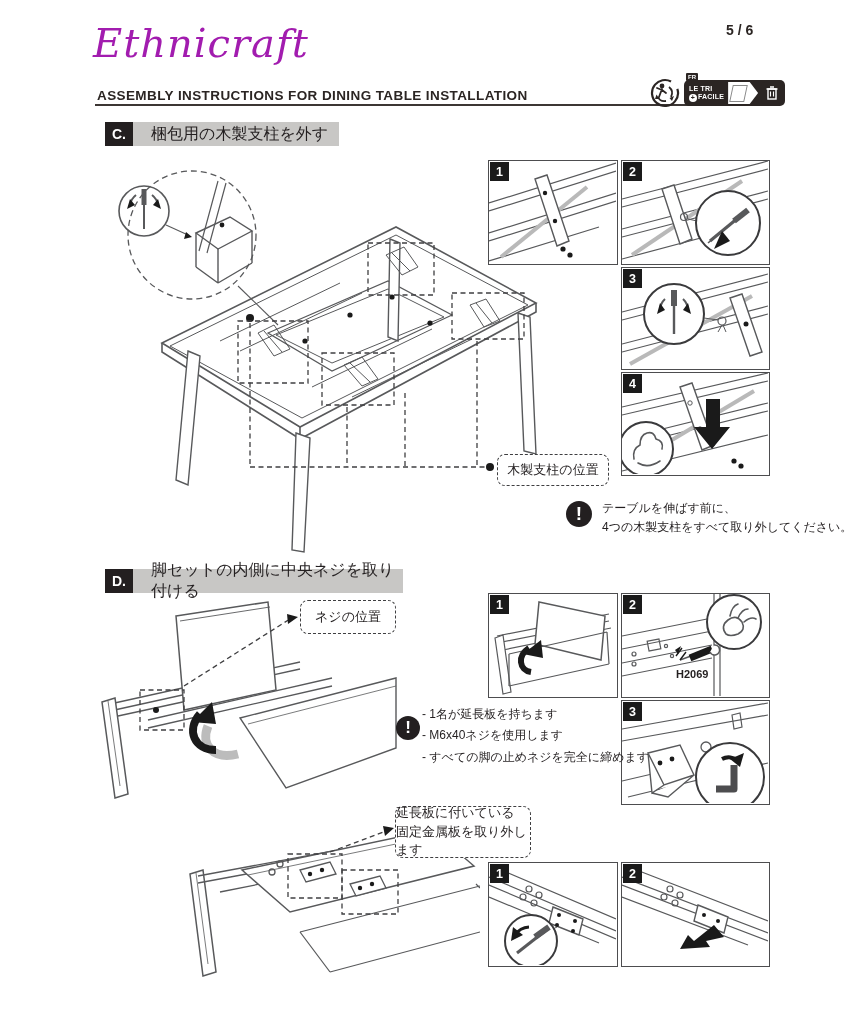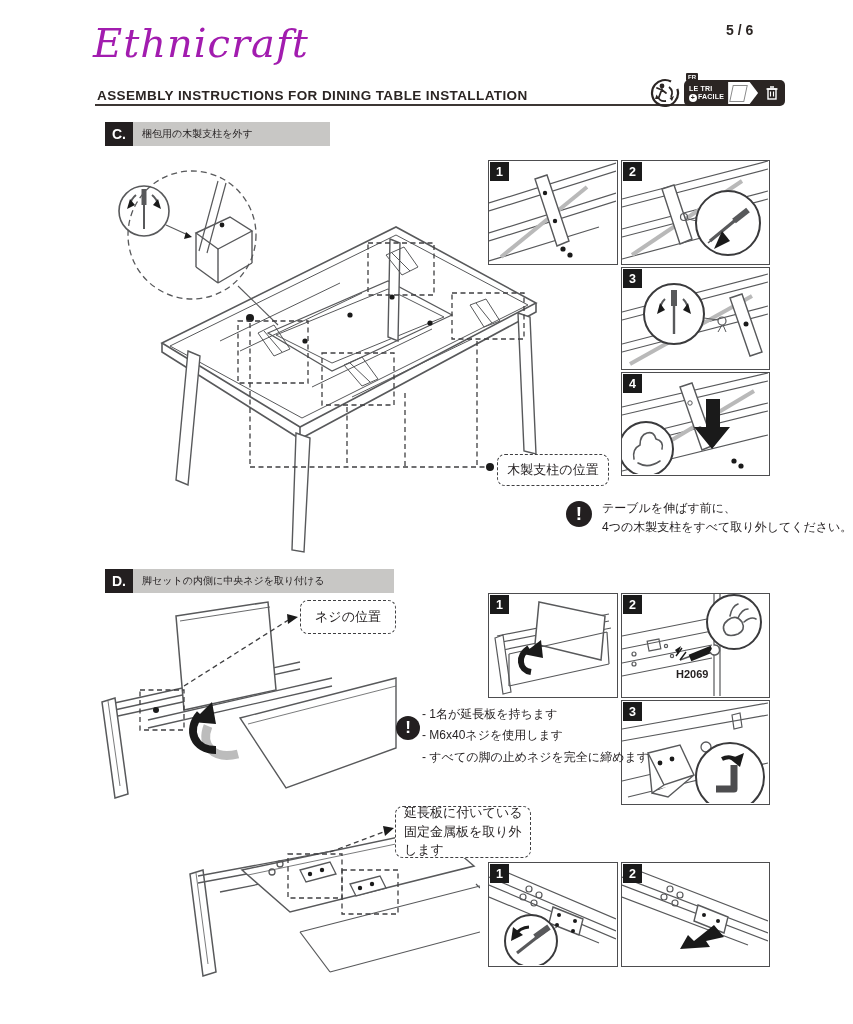--- a/index.html
+++ b/index.html
@@ -9,21 +9,21 @@
   
   .logo{font-family:"DejaVu Serif", serif;font-style:italic;font-weight:500;
         font-size:40px;letter-spacing:1px;color:#a21caf;}
   .pagenum{font-size:14px;font-weight:bold;color:#2b2523;}
   .prodline{font-size:13.5px;font-weight:bold;letter-spacing:.4px;color:#2b2523;}
   .rule{background:#3c3634;height:2px;}
   
   .secbadge{width:28px;height:24px;background:#231f20;color:#fff;font-weight:bold;
             font-size:14px;display:flex;align-items:center;justify-content:center;}
   .secbar{height:24px;background:#c8c7c5;display:flex;align-items:center;
-          padding-left:9px;font-size:10px;color:#231f20;}
+          padding-left:18px;font-size:16px;color:#231f20;}
   
   .panel{position:absolute;border:1.5px solid #4d4d4f;background:#fff;box-sizing:border-box;}
   .badge{position:absolute;left:1px;top:1px;width:19px;height:19px;background:#1a1a1a;
          color:#fff;font-size:12.5px;font-weight:bold;display:flex;align-items:center;
          justify-content:center;z-index:3;}
   .panel svg{position:absolute;left:0;top:0;}
   
   .callout{position:absolute;border:1.6px dashed #3f3f41;border-radius:8px;background:#fff;
            display:flex;flex-direction:column;align-items:center;justify-content:center;
            font-size:13px;color:#231f20;line-height:1.45;box-sizing:border-box;z-index:4;}
@@ -343,21 +343,21 @@
     </svg>
   </div>
 
   <div class="abs warn" style="left:396px;top:716px;width:24px;height:24px;font-size:17px;">
     <span>!</span>
   </div>
   <div class="abs jtext" style="left:422px;top:704px;">- 1名が延長板を持ちます</div>
   <div class="abs jtext" style="left:422px;top:725px;">- M6x40ネジを使用します</div>
   <div class="abs jtext" style="left:422px;top:747px;">- すべての脚の止めネジを完全に締めます</div>
 
-  <div class="callout" style="left:395px;top:806px;width:136px;height:52px;align-items:flex-start;padding-left:8px;">
+  <div class="callout" style="left:395px;top:806px;width:136px;height:52px;align-items:flex-start;">
     <span>延長板に付いている</span>
     <span>固定金属板を取り外します</span>
   </div>
 
   <svg class="abs" style="left:180px;top:812px;" width="300" height="200" viewBox="0 0 300 200">
     <g stroke="#58595b" stroke-width="1.3" fill="none">
 
       <path d="M10 62 L23 58 L36 160 L23 164 Z" fill="#fff" stroke-width="1.5"></path>
       <path d="M16 61 L28 152" stroke-width="0.8"></path>
 

